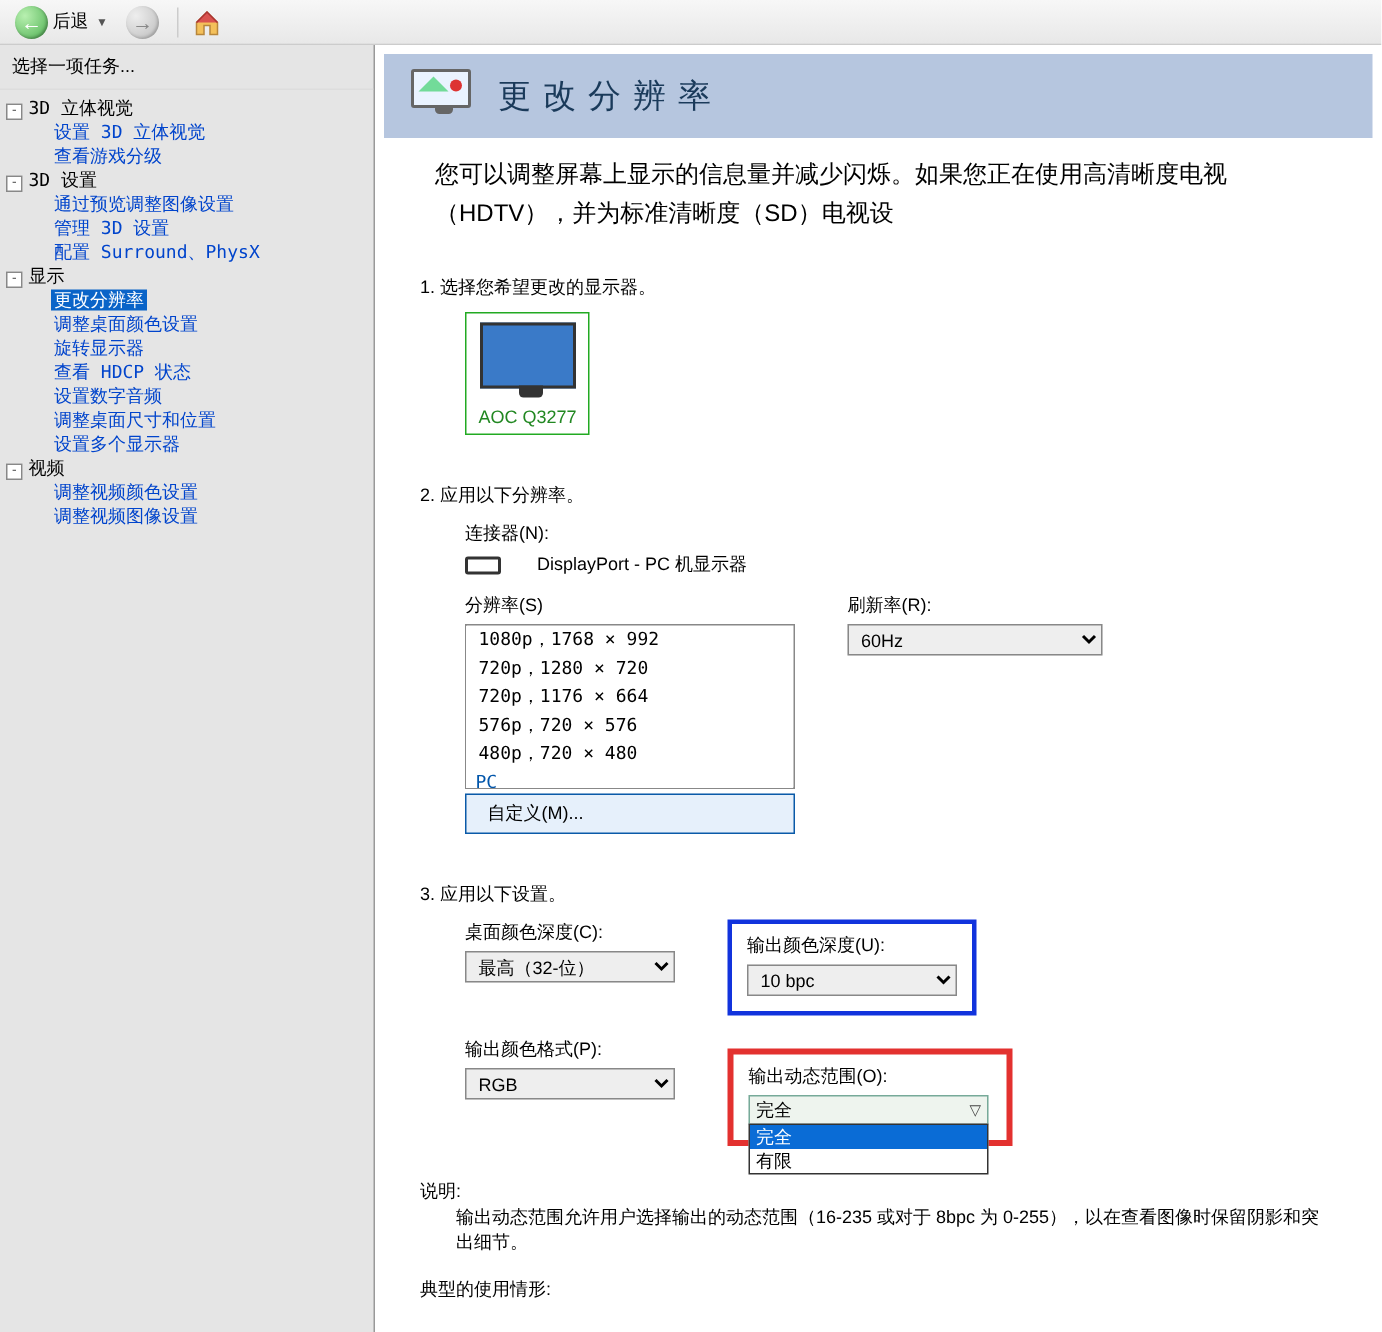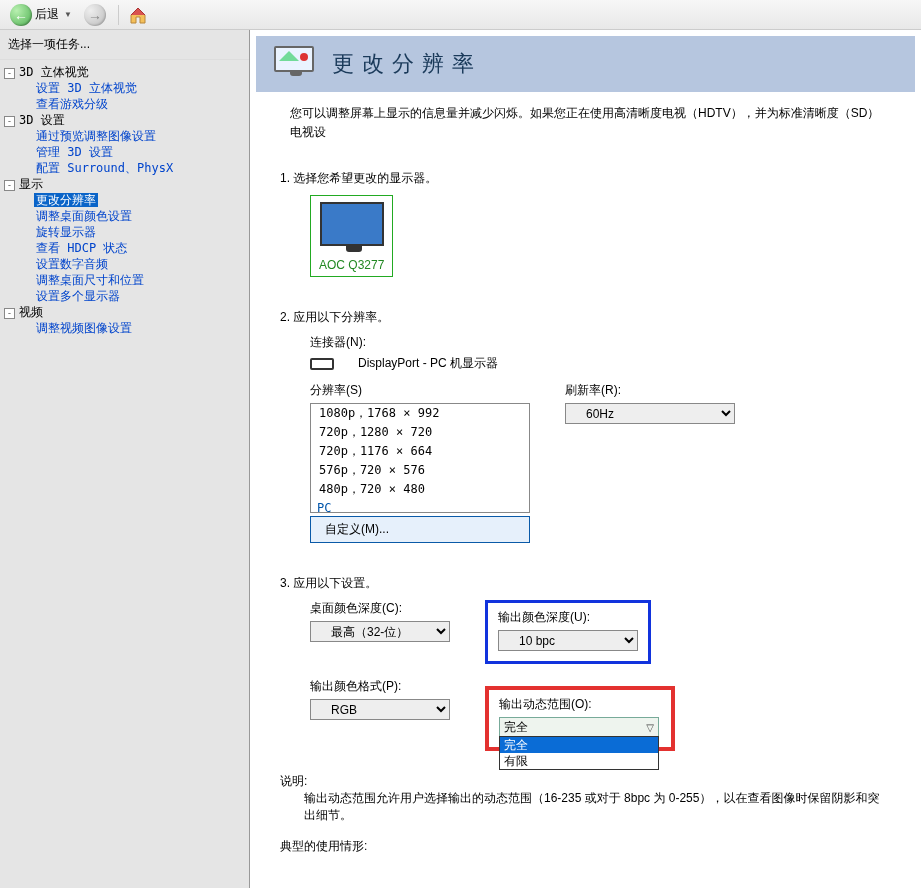--- a/index.html
+++ b/index.html
@@ -28,40 +28,40 @@
 
 .main { flex: 1; background: #fff; overflow-y: auto; position: relative; }
 .header { background: #b6c6df; display: flex; align-items: center; padding: 10px 18px; margin: 6px 6px 0 6px; }
 .header-icon { width: 44px; height: 36px; margin-right: 14px; position: relative; }
 .mon { width: 40px; height: 26px; border: 2px solid #666; border-radius: 2px; background: #eaf3ff; position: relative; }
 .mon .tri { position:absolute; left:3px; top:3px; width:0;height:0;border-left:10px solid transparent;border-right:10px solid transparent;border-bottom:10px solid #2c5; opacity:.6;}
 .mon .ball { position:absolute; right:4px; top:5px; width:8px;height:8px;border-radius:50%;background:#d33;}
 .mon .stand { position:absolute; left:14px; bottom:-6px; width:12px; height:6px; background:#666; border-radius:0 0 3px 3px;}
 .header h1 { font-size: 22px; font-weight: normal; color: #1a3a5a; letter-spacing: 8px; font-family: SimHei, sans-serif; }
 
-.desc { padding: 12px 40px; font-size: 12px; line-height: 1.6; }
+.desc { padding: 12px 40px; font-size: 16px; line-height: 1.6; }
 .sect { padding: 6px 30px 16px 30px; }
 .sect-head { font-weight: normal; margin: 10px 0 8px 0; }
 .sect-body { margin-left: 30px; }
 
 .display-box { display: inline-block; border: 1px solid #22aa22; padding: 6px 8px 4px 8px; text-align: center; }
 .display-box .mon-big { width: 64px; height: 44px; border: 2px solid #333; background: #3a7ac8; display:block; margin:auto; position:relative;}
 .display-box .mon-big::after{content:"";position:absolute;bottom:-8px;left:24px;width:16px;height:8px;background:#333;border-radius:0 0 3px 3px;}
 .display-box .caption { color: #228822; margin-top: 12px; font-size: 12px; }
 
 .row { display: flex; gap: 35px; margin-top: 4px; }
 .col { display: flex; flex-direction: column; }
 .lbl { margin-bottom: 4px; }
 .conn { display:flex; align-items:center; gap:24px; margin:4px 0 10px 0;}
 .port { width:24px; height:12px; border:2px solid #333; border-radius:2px; display:inline-block;}
 .listbox { width: 220px; height: 110px; border: 1px solid #888; background: #fff; overflow-y: scroll; font-family: SimSun, monospace; }
 .listbox .item { padding: 1px 8px; cursor: pointer; }
 .listbox .cat { color: #0055aa; font-weight: normal; padding: 2px 6px; }
 .listbox .item.sel { background: #0a64d8; color: #e5e5e5; }
-select, .fake-select { height: 21px; border: 1px solid #888; background: #eee; font-size: 12px; font-family: inherit; padding: 0 16px; }
+select, .fake-select { height: 21px; border: 1px solid #888; background: #eee; font-size: 12px; font-family: inherit; padding: 0 4px; }
 .sel-narrow { width: 140px; }
 .sel-wide   { width: 170px; }
 .btn { display:inline-block; padding: 4px 14px; border: 1px solid #0a5aa8; background: #e6f0fb; color:#000; cursor:pointer; margin-top: 3px;}
 
 .box-blue { border: 3px solid #1133dd; padding: 6px 10px 10px 10px; display: inline-block; }
 .box-red  { border: 4px solid #e3312f; padding: 6px 10px 10px 10px; display: inline-block; margin-top: 8px; position: relative; width: 190px;}
 .dd { border:1px solid #7a9; background:#eef4ee; width: 160px; height: 20px; display:flex; align-items:center; justify-content:space-between; padding:0 4px; cursor:pointer;}
 .dd .chev { font-size:10px; color:#444;}
 .dd-list { position:absolute; top: 46px; left: 10px; width: 160px; border:1px solid #333; background:#fff; }
 .dd-list div { padding: 0 4px; line-height: 16px; cursor:pointer; }
@@ -112,20 +112,21 @@
           <li><span class="expander">-</span><span class="node-label">显示</span><ul class="children">
               <li class="ch-row"><span class="link sel">更改分辨率</span></li>
               <li class="ch-row"><span class="link">调整桌面颜色设置</span></li>
               <li class="ch-row"><span class="link">旋转显示器</span></li>
               <li class="ch-row"><span class="link">查看 HDCP 状态</span></li>
               <li class="ch-row"><span class="link">设置数字音频</span></li>
               <li class="ch-row"><span class="link">调整桌面尺寸和位置</span></li>
               <li class="ch-row"><span class="link">设置多个显示器</span></li>
             </ul></li>
           <li><span class="expander">-</span><span class="node-label">视频</span><ul class="children">
+              <li class="ch-row"><span class="link">调整视频颜色设置</span></li>
               <li class="ch-row"><span class="link">调整视频图像设置</span></li>
             </ul></li>
         </ul>
       </div>
   </div>
 
   <div class="main">
     <div class="header">
       <div class="header-icon">
         <div class="mon">

